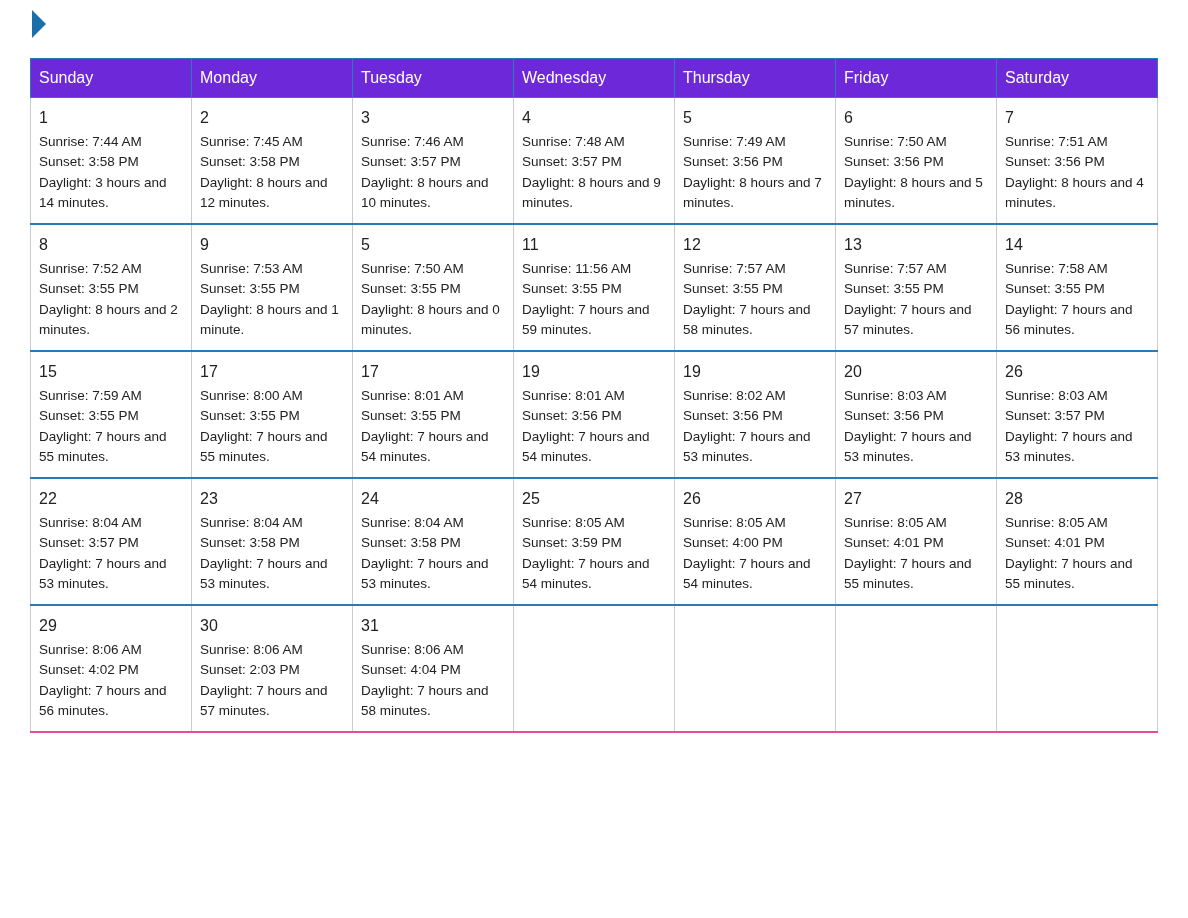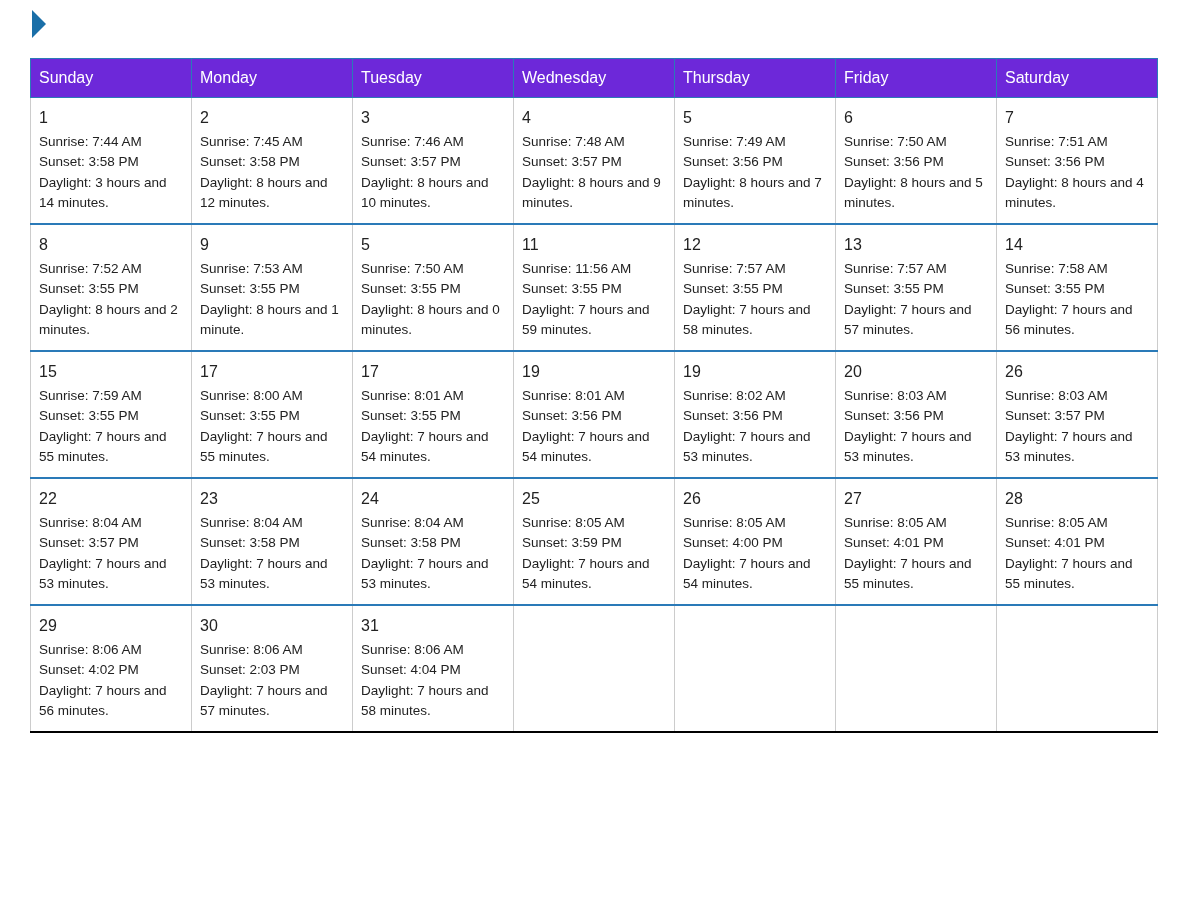--- a/index.html
+++ b/index.html
@@ -86,21 +86,21 @@
       background: #ffffff;
       border-bottom: 2px solid #2a7ab8;
     }
     .day-number {
       font-size: 16px;
       font-weight: normal;
       display: block;
       margin-bottom: 2px;
     }
     tr:last-child td {
-      border-bottom: 2px solid #000000;
+      border-bottom: 2px solid #ec4899;
       height: auto;
       min-height: 110px;
       border-radius: 25px;
     }
   </style>
 </head>
 <body>
 
 <div class="header">
   <div class="logo-container">

